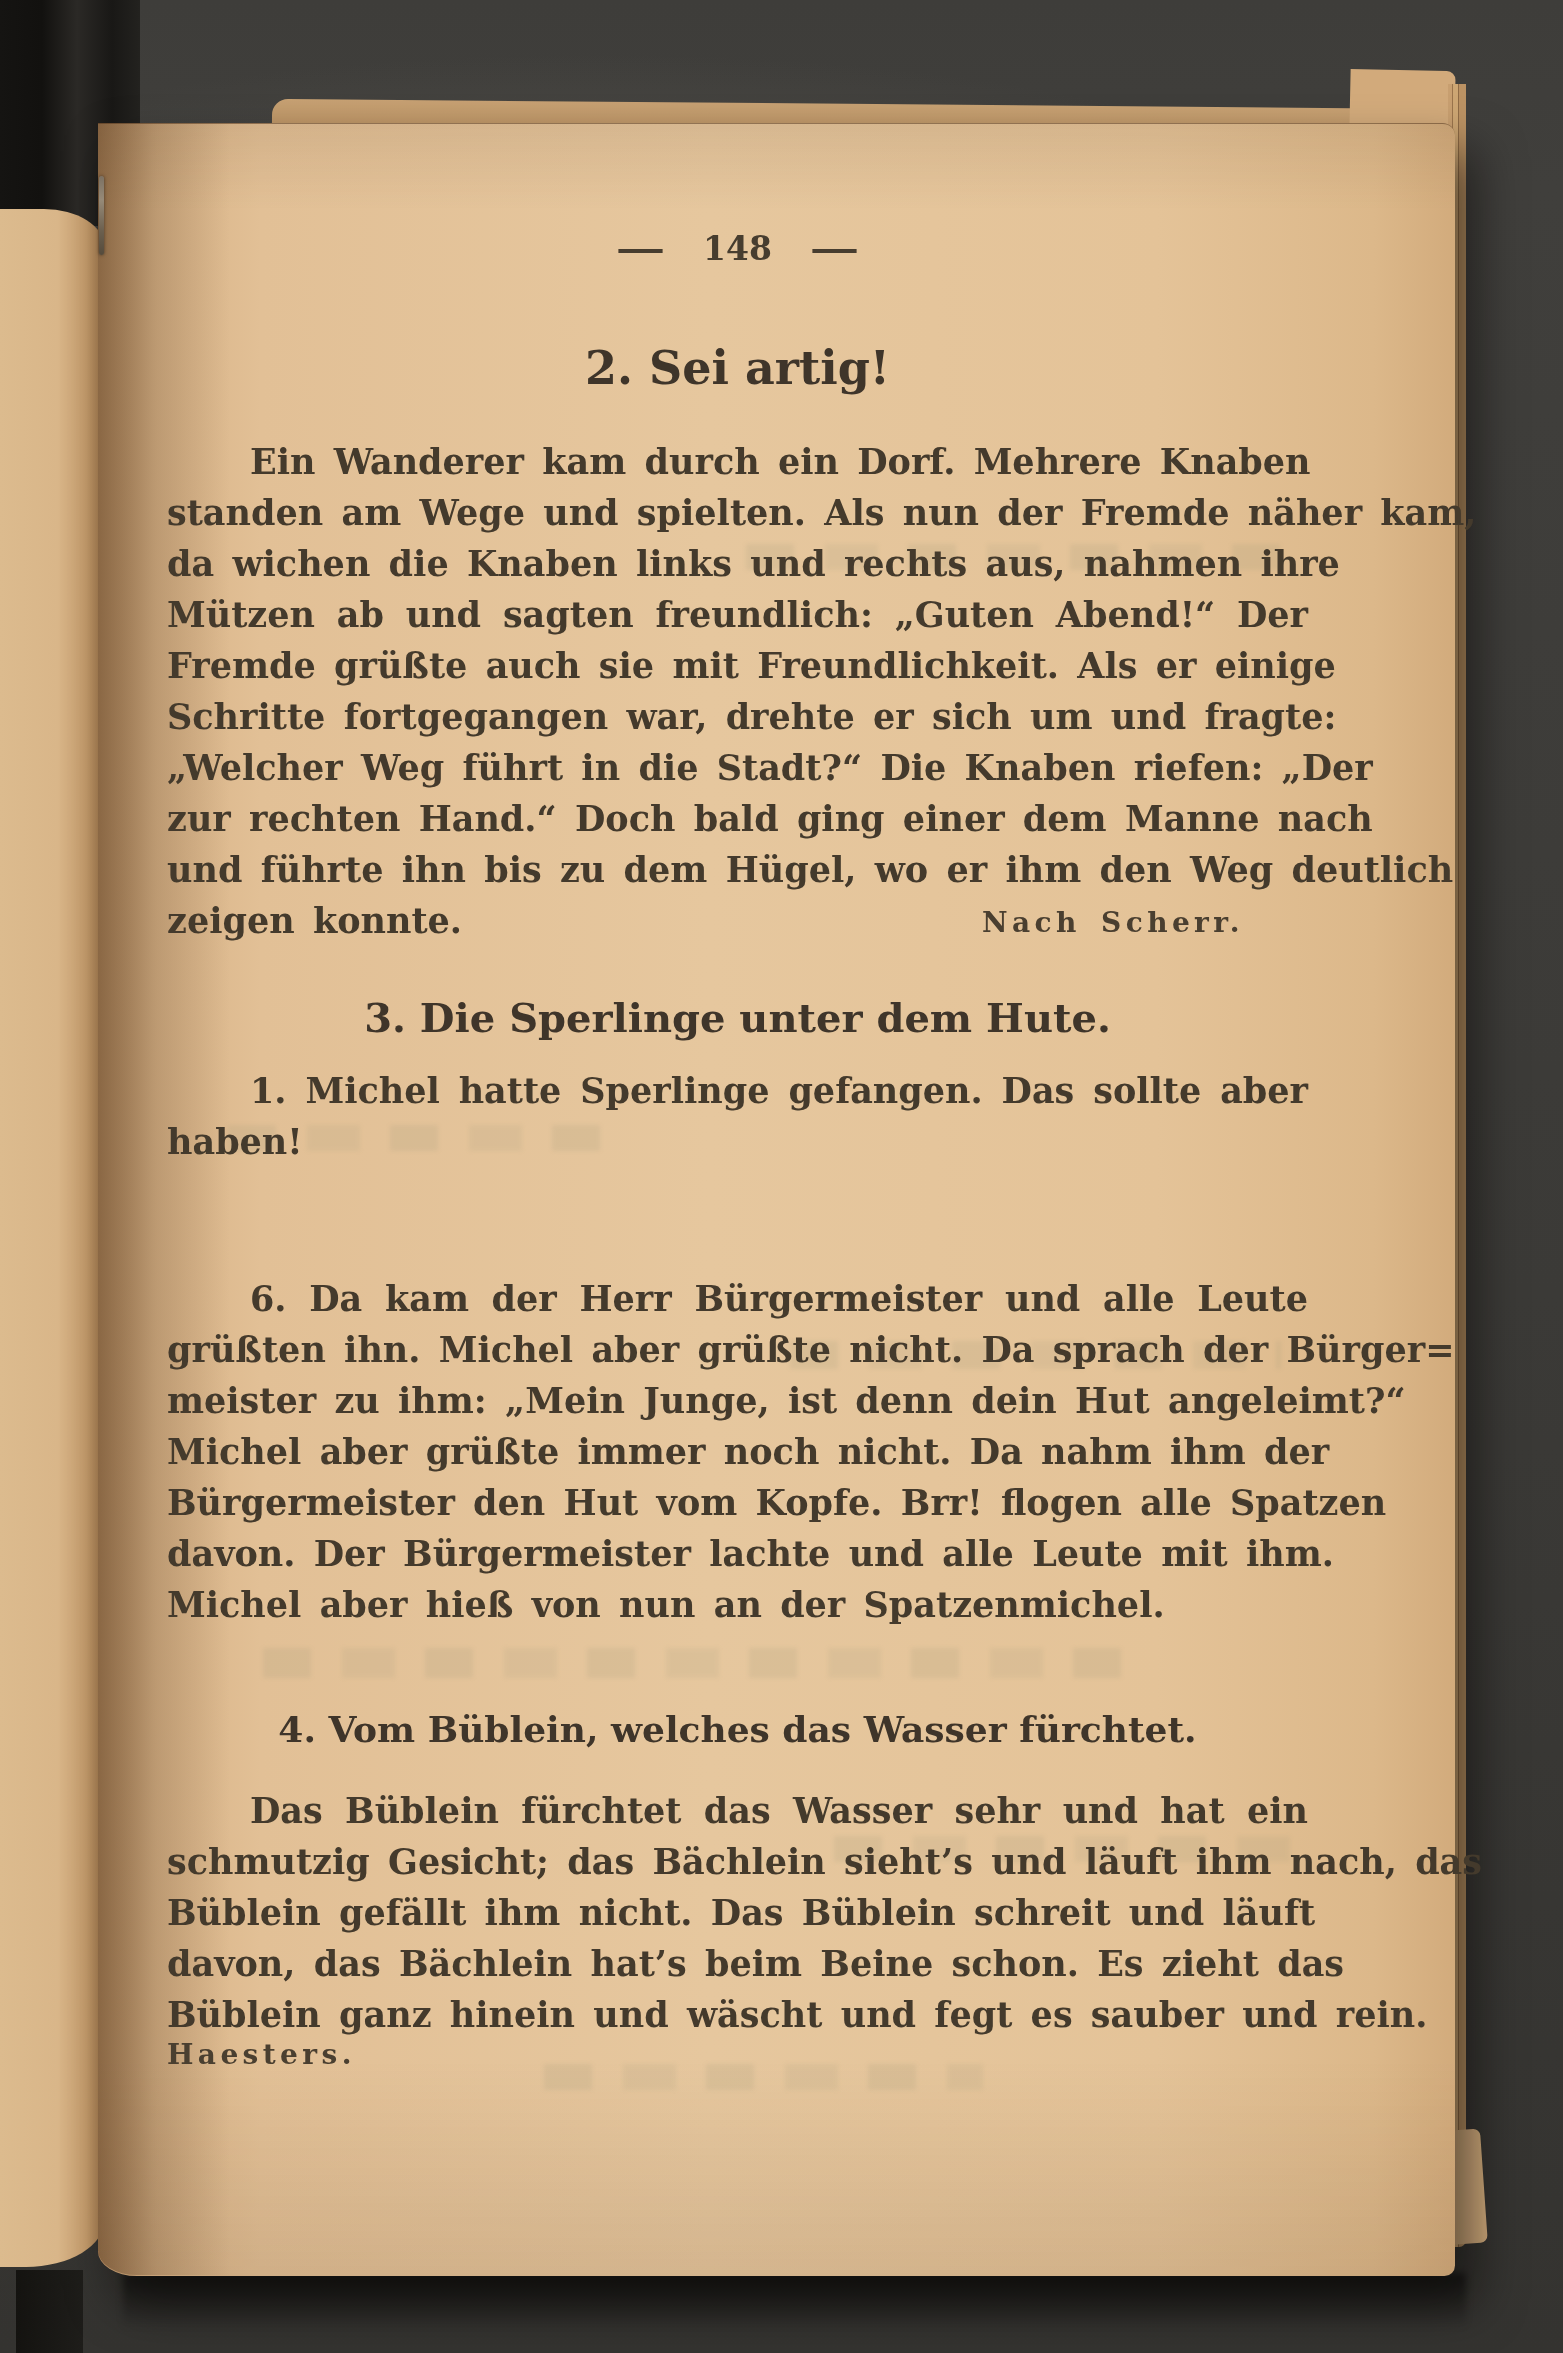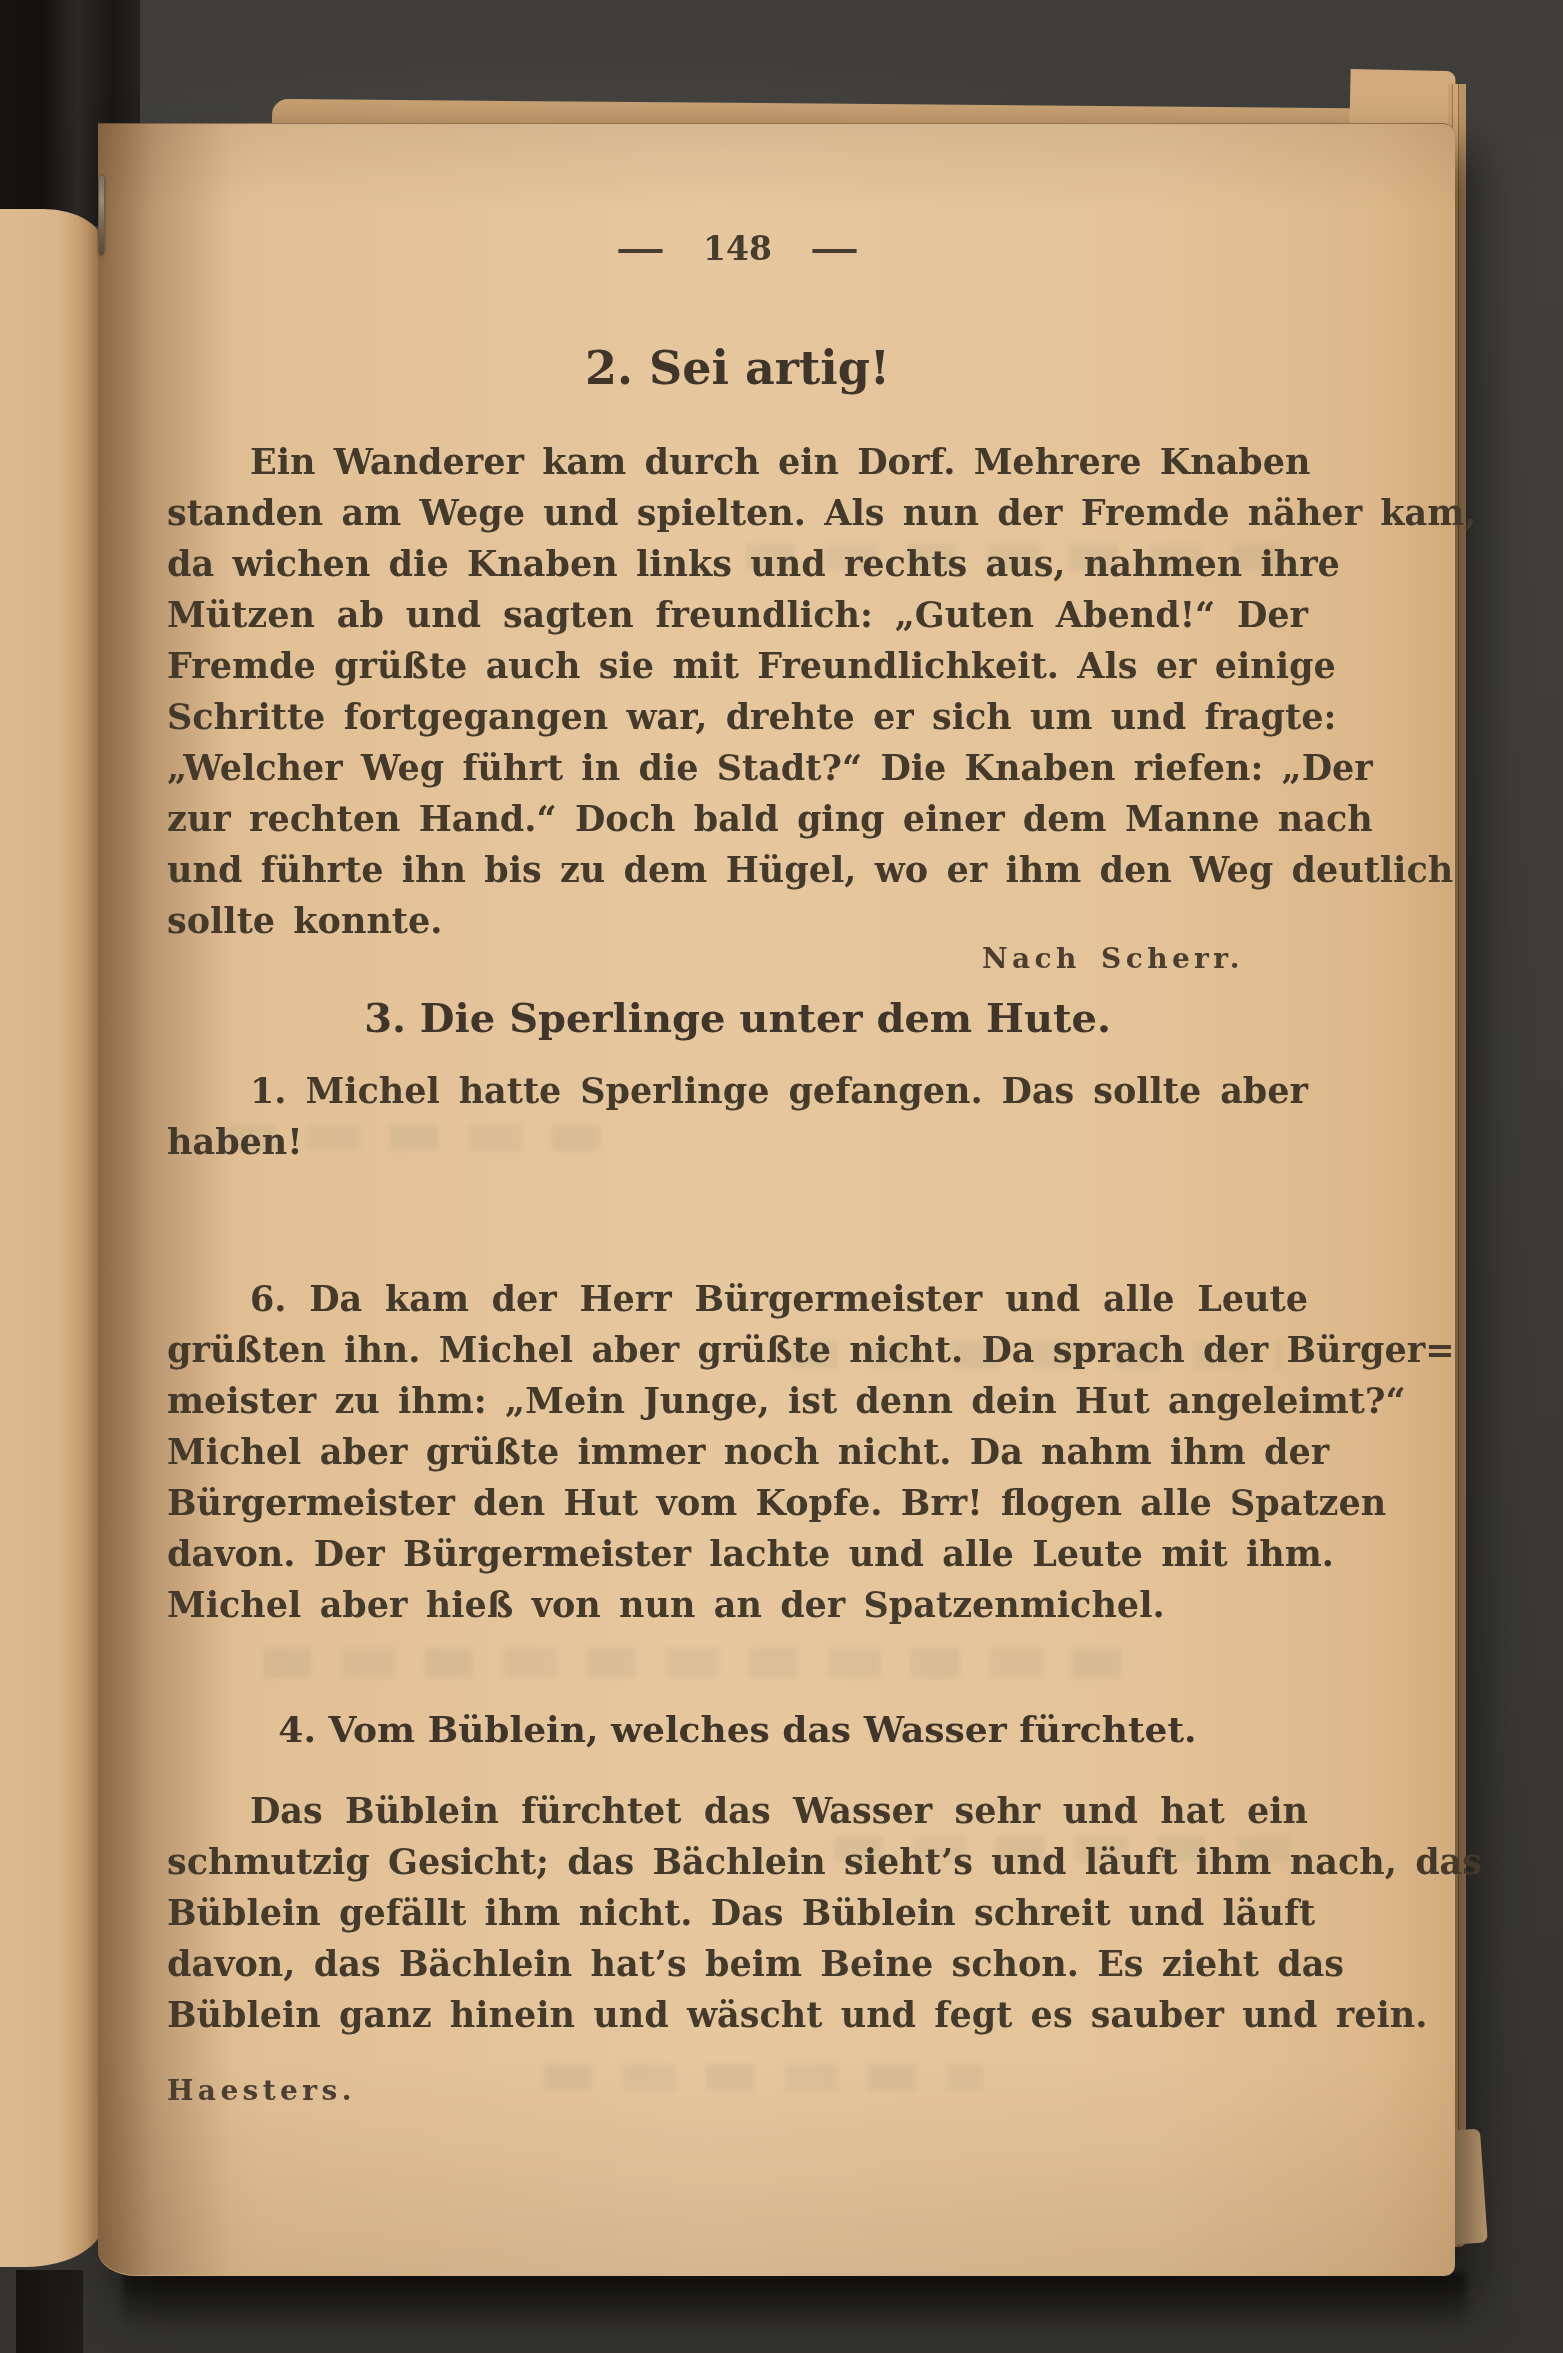--- a/index.html
+++ b/index.html
@@ -88,21 +88,21 @@
   .h-3 { top:994px; font-size:40px; }
   .h-4 { top:1708px; font-size:36px; }
   .lines { font-size:35px; font-weight:bold; word-spacing:6.1px; }
   .line { height:51px; line-height:51px; white-space:nowrap; text-align:justify; text-align-last:justify; }
   .line.ln-left { text-align-last:left; }
   .line.ind { text-indent:83px; }
   .s2 { top:436px; }
   .s3a { top:1065px; }
   .s3b { top:1273px; }
   .s4 { top:1785px; }
-  .attr { font-size:28px; font-weight:bold; letter-spacing:4.4px; color:#4a3f30;margin-top:36px; }
+  .attr { font-size:28px; font-weight:bold; letter-spacing:4.4px; color:#4a3f30; }
   .attr-inline { position:absolute; right:64px; top:14px; line-height:1; }
   .attr-row { top:2038px; padding-right:65px; box-sizing:border-box; }
   .rel { position:relative; }
 </style>
 </head>
 <body>
 
 <div class="canvas">
   <div class="top-smudge"></div>
   <div class="binding-top-left"></div>
@@ -138,21 +138,21 @@
       <div class="line ind">Ein Wanderer kam durch ein Dorf. Mehrere Knaben</div>
       <div class="line">standen am Wege und spielten. Als nun der Fremde näher kam,</div>
       <div class="line">da wichen die Knaben links und rechts aus, nahmen ihre</div>
       <div class="line">Mützen ab und sagten freundlich: „Guten Abend!“ Der</div>
       <div class="line">Fremde grüßte auch sie mit Freundlichkeit. Als er einige</div>
       <div class="line">Schritte fortgegangen war, drehte er sich um und fragte:</div>
       <div class="line">„Welcher Weg führt in die Stadt?“ Die Knaben riefen: „Der</div>
       <div class="line">zur rechten Hand.“ Doch bald ging einer dem Manne nach</div>
       <div class="line">und führte ihn bis zu dem Hügel, wo er ihm den Weg deutlich</div>
       <div class="line ln-left rel">
-        <span>sollte konnte.</span>
+        <span>zeigen konnte.</span>
         <span class="attr attr-inline">Nach Scherr.</span>
       </div>
     </div>
 
     <h2 class="block h-3">3. Die Sperlinge unter dem Hute.</h2>
 
     <div class="block lines s3a">
       <div class="line ind">1. Michel hatte Sperlinge gefangen. Das sollte aber</div>
       <div class="line ln-left">haben!</div>
     </div>

